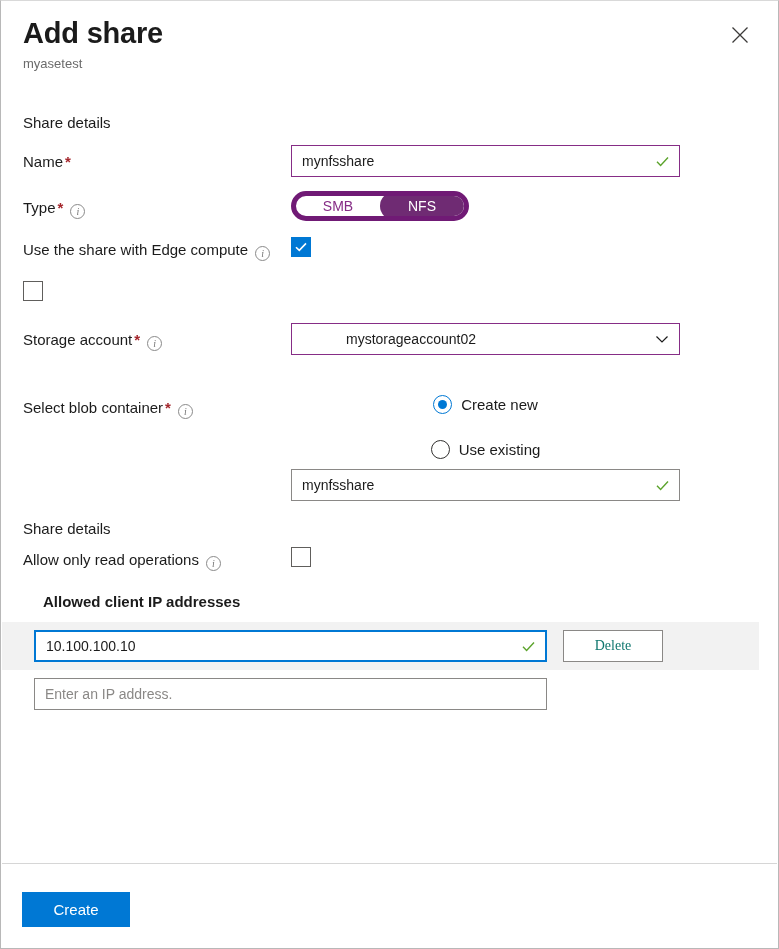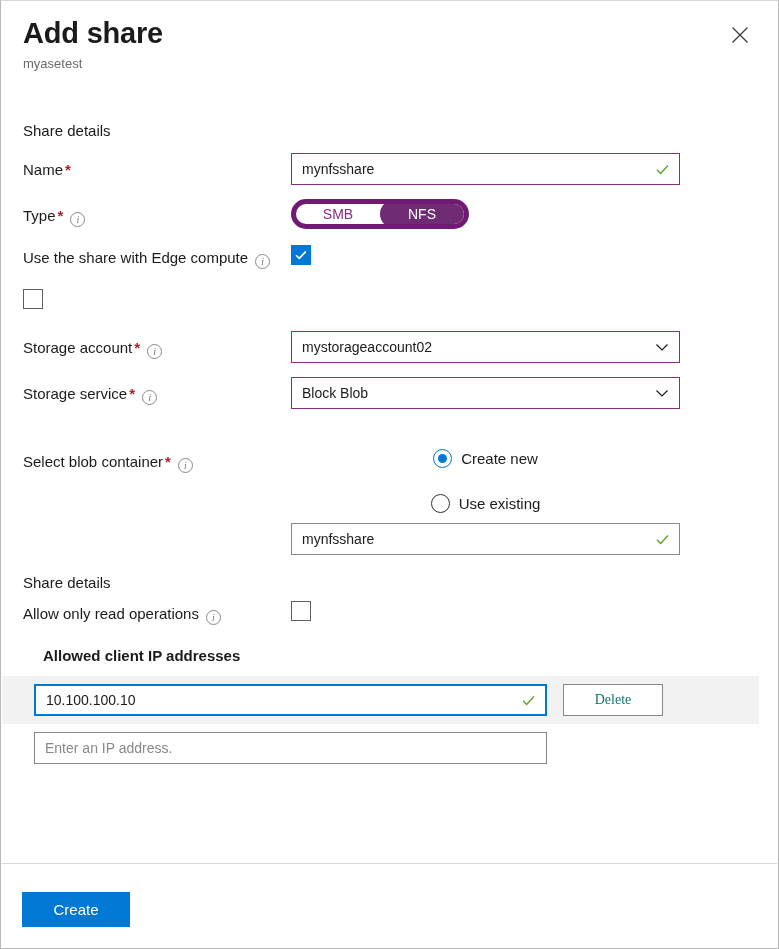--- a/index.html
+++ b/index.html
@@ -52,21 +52,21 @@
     display: flex; align-items: center; justify-content: center;
     cursor: pointer;
     background: none; border: none;
     padding: 0;
   }
   .close-btn svg { display:block; }
 
   
   .form {
     position: absolute;
-    left: 0; top: 120px;
+    left: 0; top: 112px;
     width: 701px;
   }
   .section-label {
     font-size: 15px;
     color: #1b1b1b;
     padding-left: 22px;
     line-height: 20px;
     margin-bottom: 12px;
   }
   .row {
@@ -136,20 +136,21 @@
   }
 
   
   .dd {
     position: relative;
     height: 32px;
     border: 1px solid #862d86;
     background: #fff;
     display: flex; align-items: center;
     cursor: pointer;
+    padding-left: 44px;
   }
   .dd .val {
     flex: 1 1 auto;
     font-size: 14px;
     color: #1b1b1b;
     padding-left: 10px;
     white-space: nowrap; overflow: hidden; text-overflow: ellipsis;
   }
   .dd .chev { flex: 0 0 auto; padding-right: 10px; display:flex; align-items:center; }
 
@@ -347,35 +348,20 @@
           <span class="val">mystorageaccount02</span>
           <span class="chev">
             <svg width="14" height="14" viewBox="0 0 14 14" aria-hidden="true">
               <path d="M1.5 4.5 L7 10 L12.5 4.5" stroke="#1b1b1b" stroke-width="1.2" fill="none"></path>
             </svg>
           </span>
         </div>
       </div>
     </div>
 
-    <div class="row">
-      <div class="lbl">
-        <span>Storage service</span><span class="req">*</span><span class="info-icon">i</span>
-      </div>
-      <div class="ctrl">
-        <div class="dd">
-          <span class="val">Block Blob</span>
-          <span class="chev">
-            <svg width="14" height="14" viewBox="0 0 14 14" aria-hidden="true">
-              <path d="M1.5 4.5 L7 10 L12.5 4.5" stroke="#1b1b1b" stroke-width="1.2" fill="none"></path>
-            </svg>
-          </span>
-        </div>
-      </div>
-    </div>
 
     <div class="row" style="margin-bottom:10px;margin-top:36px;">
       <div class="lbl">
         <span>Select blob container</span><span class="req">*</span><span class="info-icon">i</span>
       </div>
       <div class="ctrl">
         <div class="radio-group">
           <label class="radio-item">
             <span class="radio-dot on"></span>
             <span class="radio-label">Create new</span>

